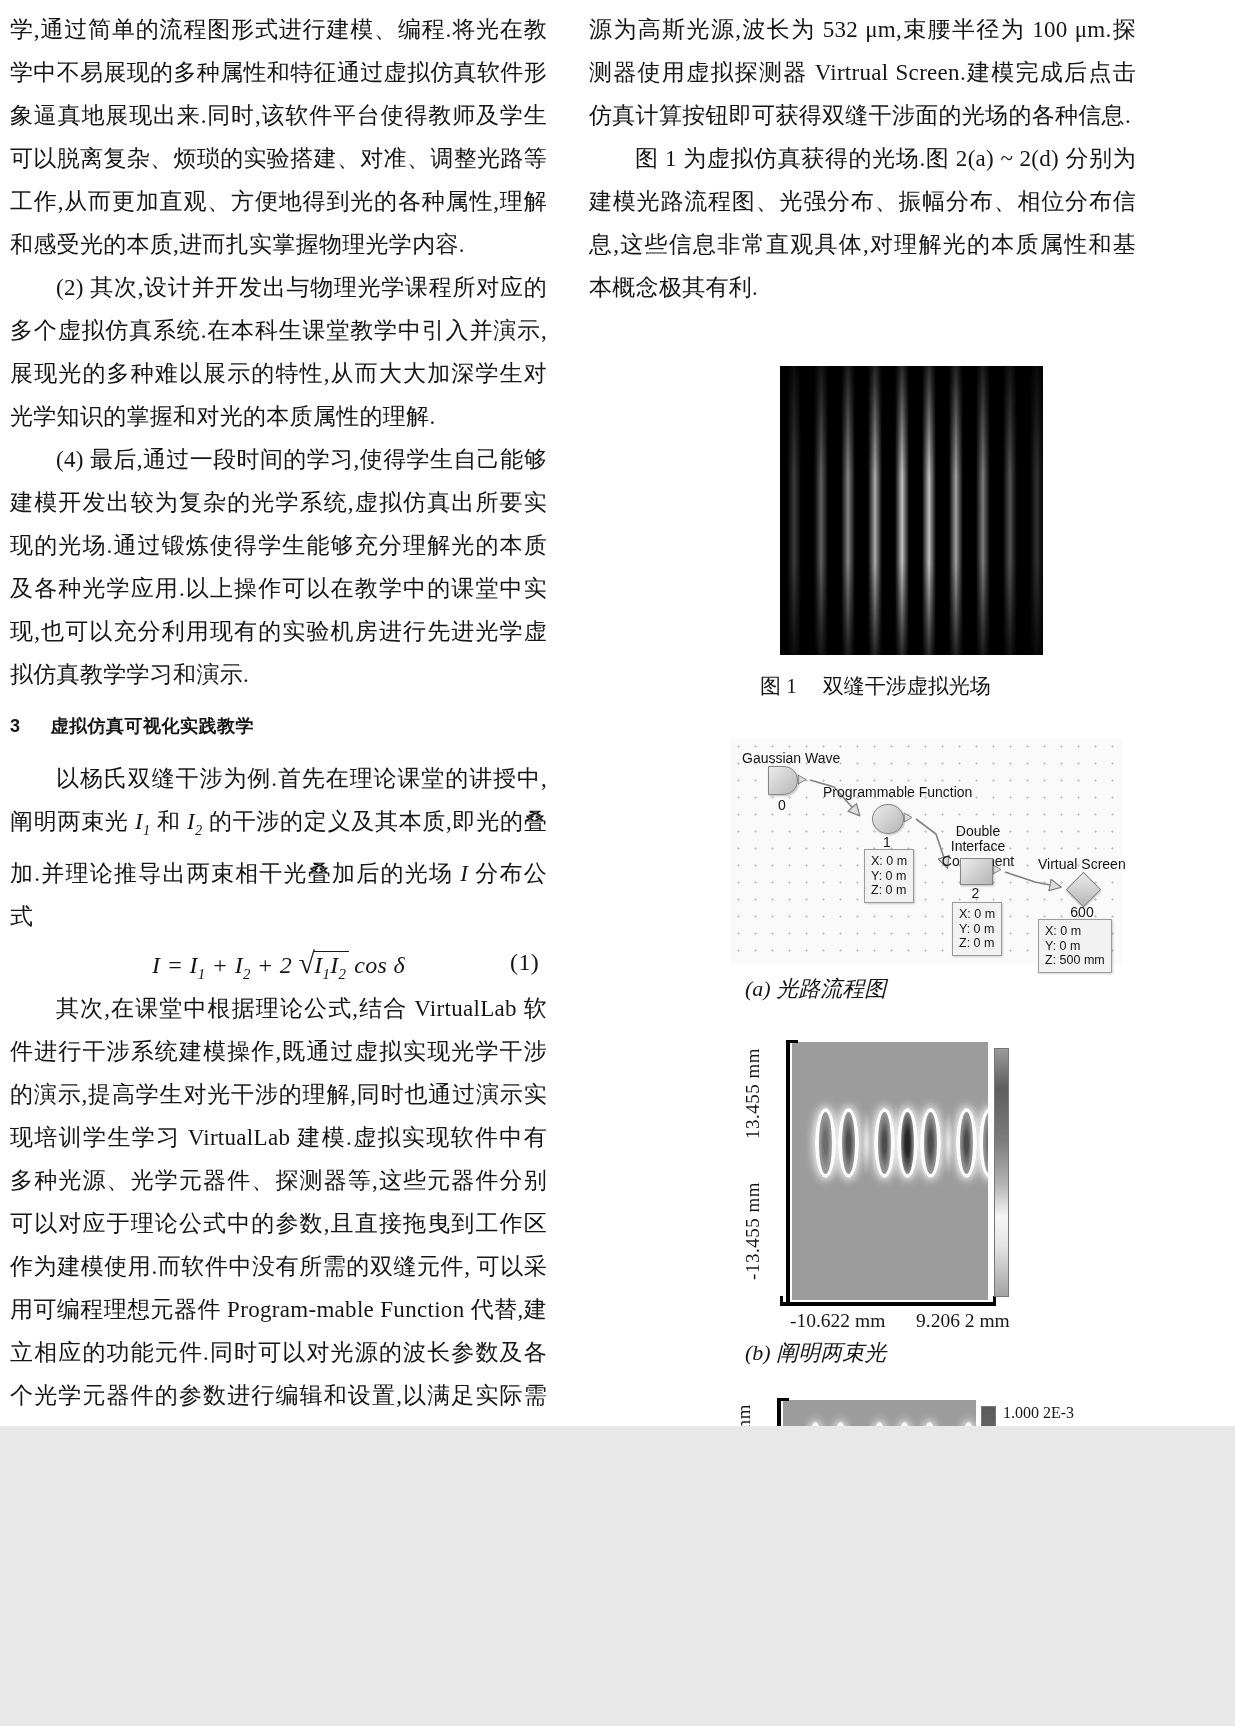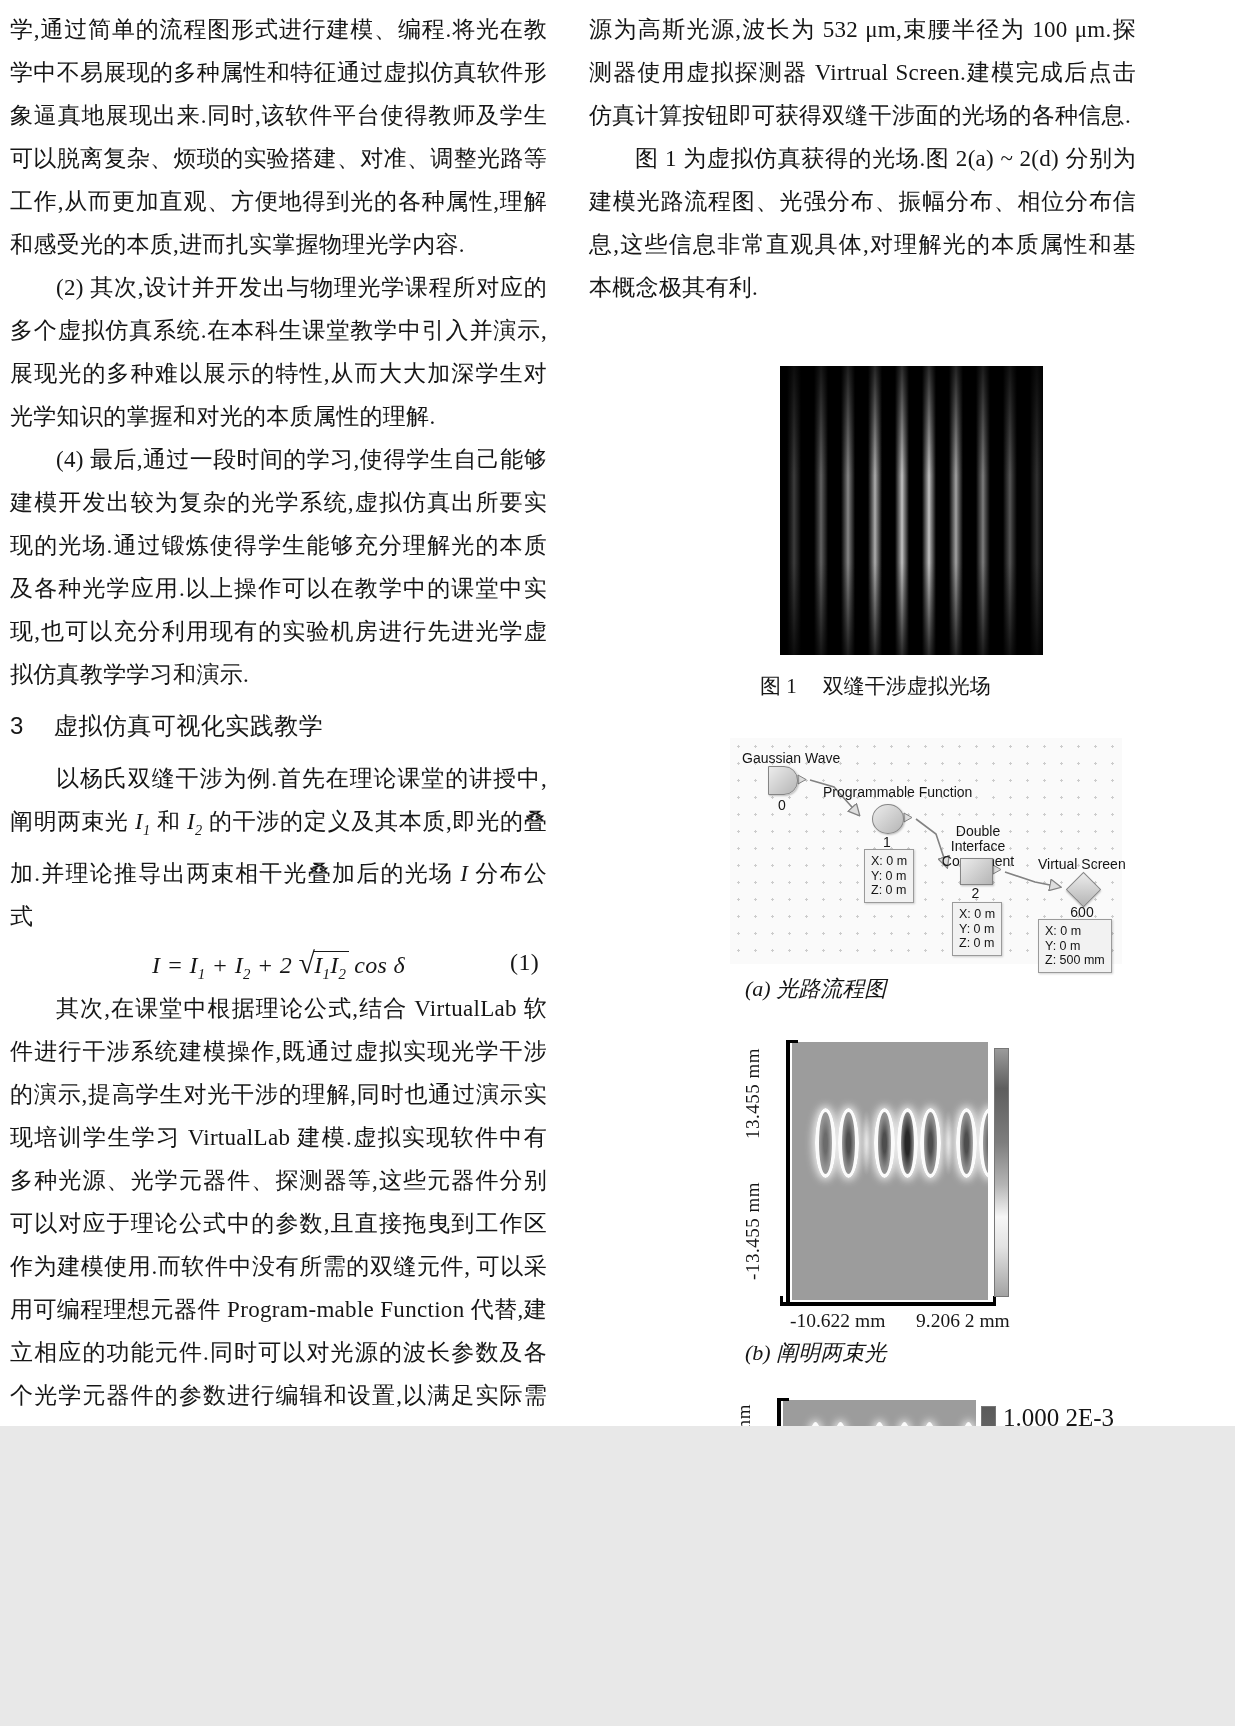--- a/index.html
+++ b/index.html
@@ -4,22 +4,22 @@
 <style>
   html,body{margin:0;padding:0;background:#e8e8e8;}
   .page{position:relative;width:1235px;height:1426px;background:#ffffff;overflow:hidden;
         font-family:"Liberation Serif","DejaVu Serif",serif;color:#161616;}
   .col{position:absolute;top:8px;font-size:23px;line-height:43px;text-align:justify;
        letter-spacing:.3px;}
   .col p{margin:0;}
   .col p.ind{text-indent:2em;}
   .lcol{left:10px;width:537px;}
   .rcol{left:589px;width:547px;}
-  .sec-head{font-family:"Liberation Sans","DejaVu Sans",sans-serif;font-weight:normal;
-            font-size:24px;margin:14px 0 15px 0;line-height:32px;letter-spacing:.5px;}
+  .sec-head{font-family:"Liberation Sans","DejaVu Sans",sans-serif;font-weight:bold;
+            font-size:18px;margin:14px 0 15px 0;line-height:32px;letter-spacing:.5px;}
   .sec-head .ht{margin-left:30px;}
   .iv{font-style:italic;}
   sub{font-size:.62em;}
   .formula-row{position:relative;height:49px;line-height:49px;text-align:center;font-size:24px;}
   .formula-row .eq-num{position:absolute;right:8px;top:0;font-style:normal;}
   .sqrt{white-space:nowrap;}
   .rad{font-size:1.25em;margin-right:-2px;}
   .ovl{border-top:1.7px solid #161616;padding:0 3px 0 1px;}
   .ftail{margin-left:5px;}
 
@@ -54,21 +54,21 @@
 
   
   .plot{position:absolute;background:#9c9c9c;overflow:hidden;}
   .axis{position:absolute;background:#000;}
   .rot-label{position:absolute;writing-mode:vertical-rl;transform:rotate(180deg);
              font-size:19px;letter-spacing:.5px;white-space:nowrap;}
   .xlab{position:absolute;font-size:19.5px;white-space:nowrap;}
   .cbar{position:absolute;border:1px solid #777;}
   .cbar-b{background:linear-gradient(#9b9b9b 0%,#5e5e5e 16%,#7e7e7e 38%,#b5b5b5 55%,#f6f6f6 68%,#e3e3e3 80%,#a3a3a3 100%);}
   .cbar-c{background:linear-gradient(#5a5a5a 0%,#6f6f6f 22%,#959595 48%,#e6e6e6 78%,#f6f6f6 88%,#c7c7c7 100%);}
-  .cblab{position:absolute;font-size:25px;white-space:nowrap;}
+  .cblab{position:absolute;font-size:16px;white-space:nowrap;}
   .fringe-row{position:absolute;display:flex;align-items:center;}
   .rb{width:13px;height:62px;border:4px solid #fbfbfb;border-radius:50%;margin:0 1px;
       background:radial-gradient(ellipse at center,#4d4d4d 22%,#8a8a8a 58%,rgba(154,154,154,0) 78%);
       box-shadow:0 0 8px 2px rgba(250,250,250,.95);filter:blur(.6px);}
   .rb.dk{background:radial-gradient(ellipse at center,#262626 26%,#6f6f6f 60%,rgba(154,154,154,0) 78%);}
   .rb.lt{background:radial-gradient(ellipse at center,#6b6b6b 22%,#929292 58%,rgba(154,154,154,0) 78%);}
   .band{width:9px;height:66px;margin:0 2px;border:none;border-radius:50%;
         background:radial-gradient(ellipse at center,rgba(255,255,255,.85),rgba(255,255,255,0) 72%);
         filter:blur(1.2px);box-shadow:none;}
   .rc{height:148px;width:15px;}

